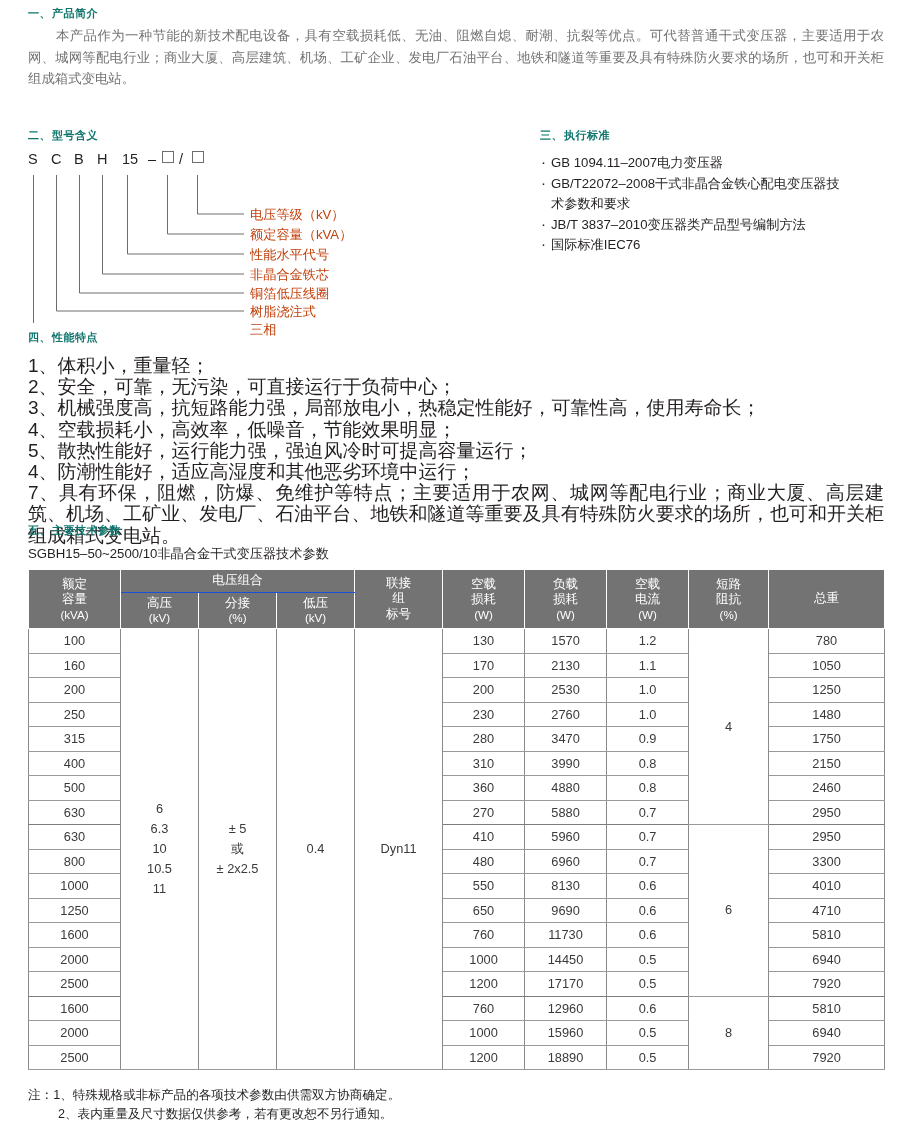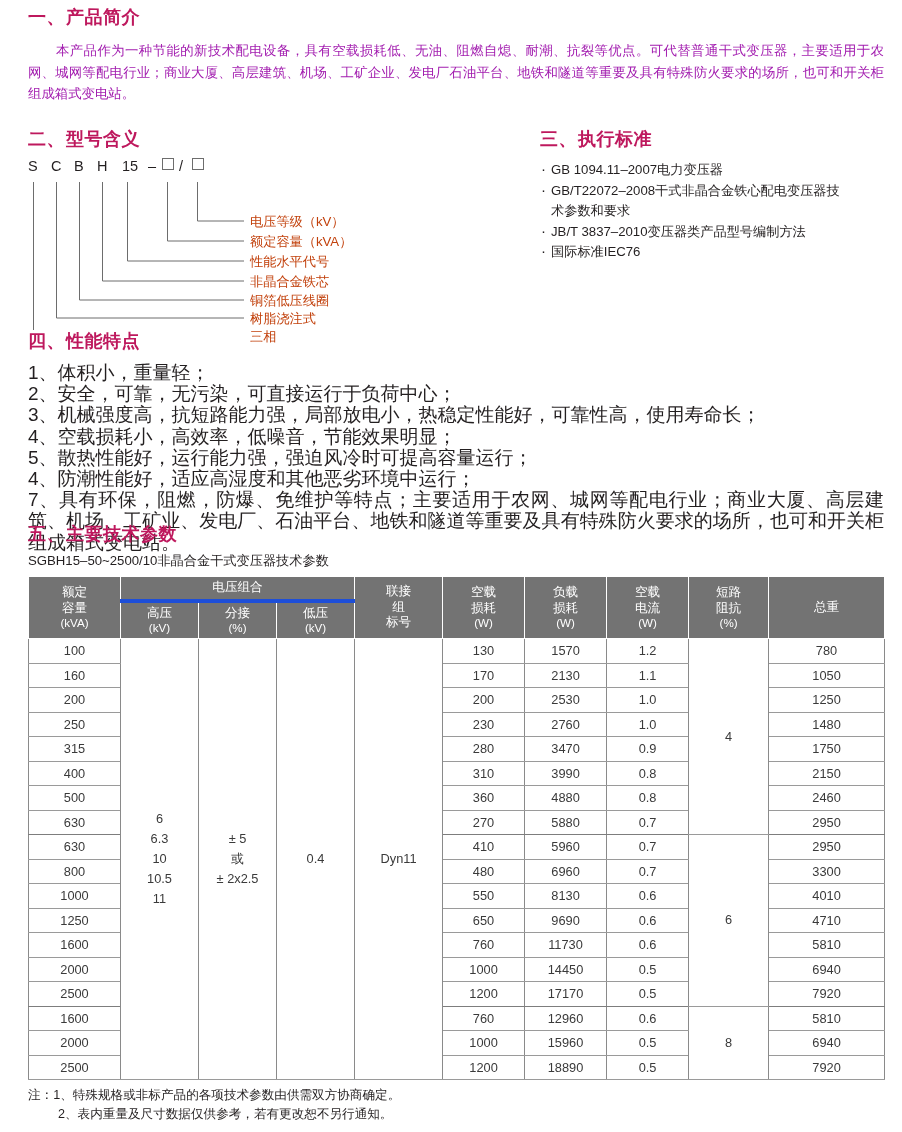--- a/index.html
+++ b/index.html
@@ -12,37 +12,37 @@
     height: 1132px;
     font-family: "Liberation Sans", sans-serif;
     color: #231f20;
     position: relative;
     overflow: hidden;
   }
   .page { position: relative; width: 902px; height: 1132px; }
 
   
   .sec-head {
-    font-size: 18px;
+    font-size: 11px;
     font-weight: bold;
     letter-spacing: 0.5px;
-    color: #be185d;
+    color: #0f766e;
     line-height: 1;
   }
   .sec-head .num { margin-right: 1px; }
 
   
   #sec1 { position: absolute; left: 28px; top: 8px; width: 856px; }
   #sec1 .body {
-    margin-top: 14px;
+    margin-top: 6px;
     font-size: 13.4px;
     line-height: 21.5px;
     text-align: justify;
     text-indent: 28px;
-    color: #a21caf;
+    color: #737373;
   }
 
   
   #sec2 { position: absolute; left: 28px; top: 130px; width: 500px; }
   .model-code {
     margin-top: 10px;
     font-size: 14.5px;
     letter-spacing: 0px;
     height: 20px;
     position: relative;
@@ -122,21 +122,21 @@
   table.spec th {
     background: #737373;
     color: #ffffff;
     font-weight: normal;
     font-size: 12.6px;
     line-height: 15.5px;
     border: 1px solid #ffffff;
     padding: 3px 1px;
     vertical-align: middle;
   }
-  table.spec th.grp { border-bottom: 4px solid #1d4ed8; }
+  table.spec th.grp { border-bottom: 1px solid #1d4ed8; }
   table.spec td {
     border: 1px solid #8a8a8a;
     border-top-color: #9a9a9a;
     border-bottom-color: #9a9a9a;
     text-align: center;
     height: 23.5px;
     padding: 0;
     color: #3a3a3a;
     font-size: 12.8px;
     background: #ffffff;

